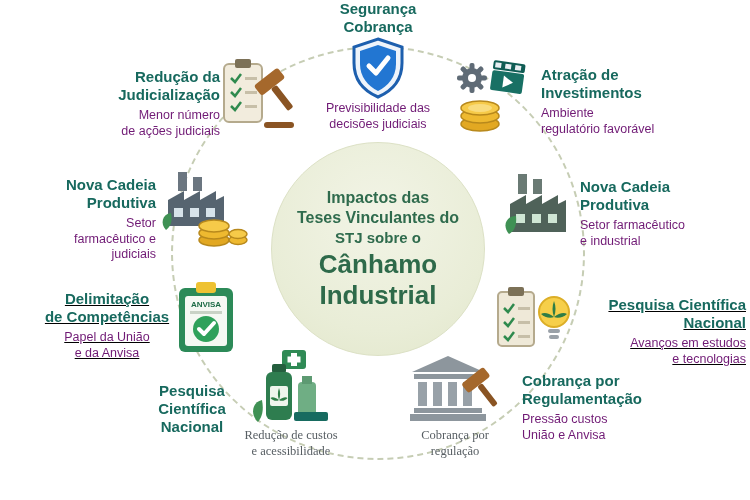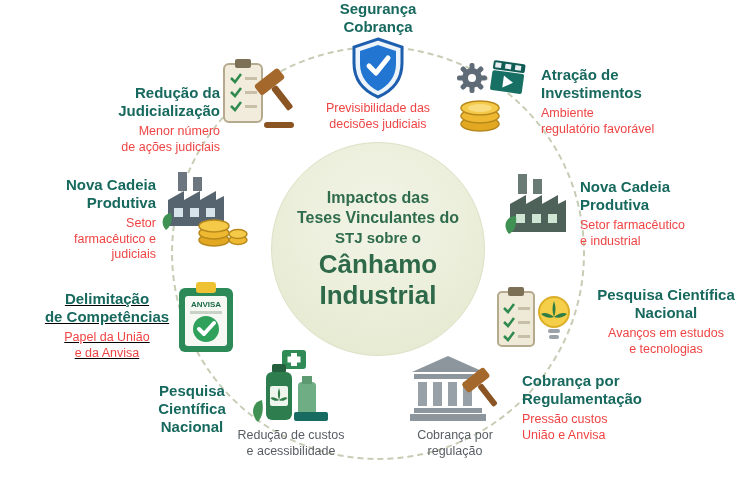--- a/index.html
+++ b/index.html
@@ -14,38 +14,38 @@
             background:radial-gradient(circle at 50% 35%, #f2f4e6 0%, #e9edd7 65%, #e2e7cb 100%);
             border:1px solid #dce1c5;
             display:flex; flex-direction:column; align-items:center; justify-content:center;
             text-align:center; }
   .c-small { font-size:16px; font-weight:bold; color:#2f6b4d; line-height:1.25; }
   .c-mid   { font-size:15px; font-weight:bold; color:#2f6b4d; line-height:1.3; }
   .c-big   { font-size:26px; font-weight:bold; color:#2e6a4a; line-height:1.12; margin-top:2px; }
 
   .abs { position:absolute; }
   .title { font-size:15px; font-weight:bold; color:#17695e; line-height:1.2; white-space:pre-line; }
-  .sub   { font-size:12.5px; color:#ef4444; line-height:1.24; white-space:pre-line; margin-top:4px; }
-  .cap   { position:absolute; font-size:12.5px; color:#575e63; line-height:1.25; white-space:pre-line; text-align:center; }
+  .sub   { font-size:12.5px; color:#701a75; line-height:1.24; white-space:pre-line; margin-top:4px; }
+  .cap   { position:absolute; font-size:12.5px; color:#575e63; line-height:1.25; white-space:pre-line; text-align:center;font-family:Liberation Serif, serif; }
 
   .n0 { position:absolute; left:283px; top:0; width:190px;
         display:flex; flex-direction:column; align-items:center; text-align:center; }
   .n0 .title { margin-bottom:1px; }
   .n0 .sub { margin-top:2px; }
 
   .i1 { left:452px; top:58px; }   .t1 { left:541px; top:66px;  width:172px; text-align:left; }
   .i2 { left:502px; top:170px; }  .t2 { left:580px; top:178px; width:160px; text-align:left; }
-  .i3 { left:494px; top:284px; }  .t3 { left:586px; top:286px; width:160px; text-align:center; }
+  .i3 { left:494px; top:284px; }  .t3 { left:586px; top:296px; width:160px; text-align:right;text-decoration:underline; }
   .i4 { left:404px; top:354px; }  .t4 { left:522px; top:372px; width:152px; text-align:left; }
   .cap4 { left:392px; top:428px; width:126px; }
   .i5 { left:248px; top:348px; }  .t5 { left:144px; top:382px; width:96px;  text-align:center; }
   .cap5 { left:220px; top:428px; width:142px; }
   .i6 { left:174px; top:280px; }  .t6 { left:44px;  top:290px; width:126px; text-align:center;text-decoration:underline; }
   .i7 { left:158px; top:168px; }  .t7 { left:44px;  top:176px; width:112px; text-align:right; }
-  .i8 { left:218px; top:58px; }   .t8 { left:96px;  top:68px;  width:124px; text-align:right;margin-top:16px; }
+  .i8 { left:218px; top:58px; }   .t8 { left:96px;  top:68px;  width:124px; text-align:right; }
 
   svg { display:block; }
   svg text { font-family:"Liberation Sans", sans-serif; }
 </style>
 </head>
 <body>
 
 <div class="canvas">
 
   <div class="ring"></div>

